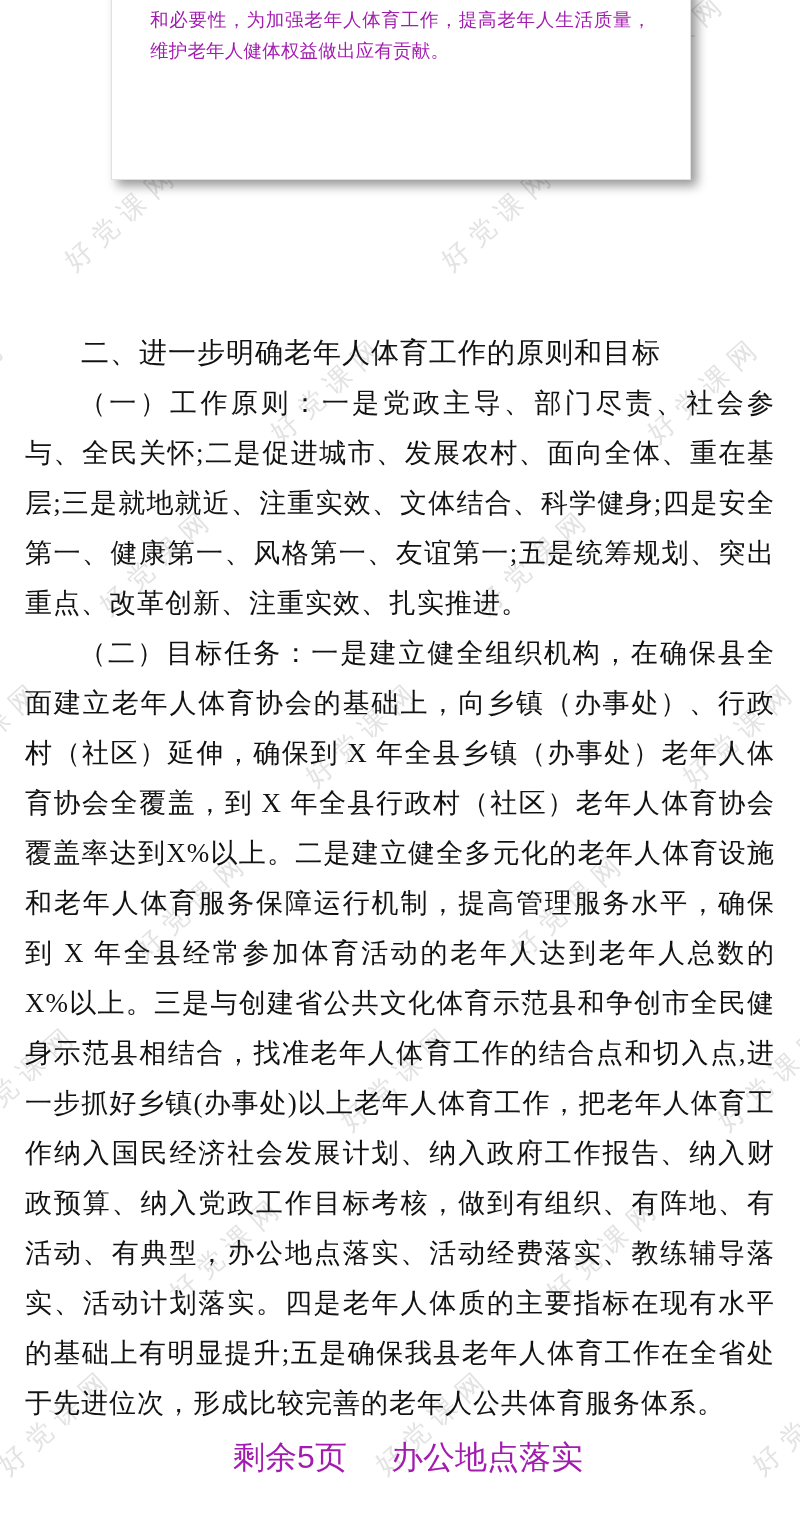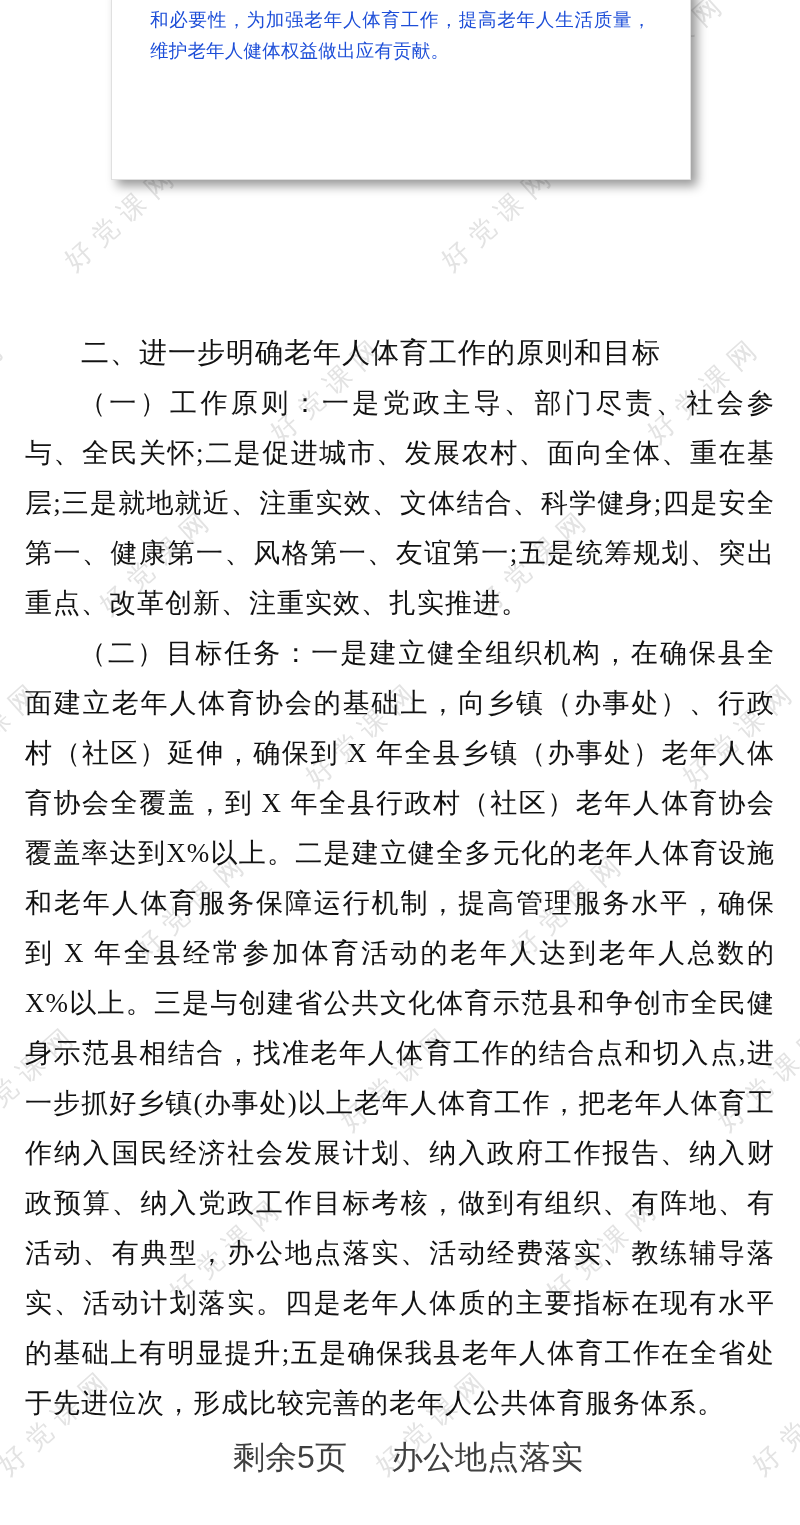--- a/index.html
+++ b/index.html
@@ -37,21 +37,21 @@
     box-shadow: 6px 6px 10px rgba(0,0,0,0.40);
     z-index: 1;
     padding: 18px 38px 0 38px;
   }
   .preview-card .card-text {
     margin: 0;
     width: 501px;
     font-size: 18.5px;
     line-height: 31px;
     letter-spacing: 0.2px;
-    color: #1d4ed8;
+    color: #a21caf;
     text-align: justify;
   }
   
   .doc {
     position: absolute;
     left: 25px; top: 328px;
     width: 750px;
     z-index: 1;
     font-size: 27px;
     line-height: 50px;
@@ -74,21 +74,21 @@
   
   .footer {
     position: absolute;
     left: 16px; right: 0; top: 1436px;
     display: flex;
     justify-content: center;
     gap: 44px;
     z-index: 1;
     font-family: "Liberation Sans", sans-serif;
     font-size: 32px;
-    color: #404040;
+    color: #a21caf;
   }
 </style>
 </head>
 <body>
 
 <div class="stage">
 
   <div class="watermark-layer" id="watermark-layer">
       <span class="wm" style="left: 221px; top: 27px; color: rgb(227, 227, 227);">好党课网</span>
       <span class="wm" style="left: 598px; top: 27px; color: rgb(227, 227, 227);">好党课网</span>

